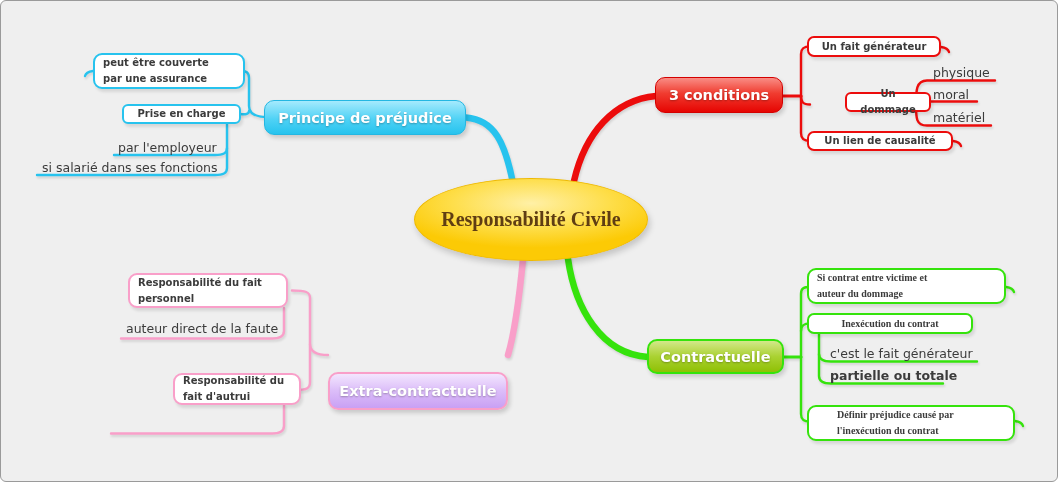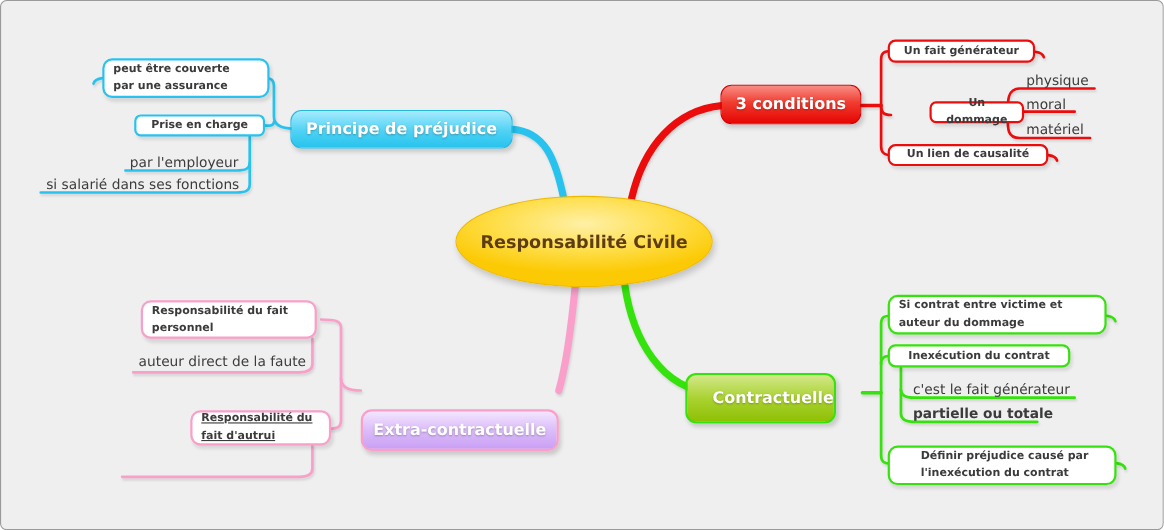--- a/index.html
+++ b/index.html
@@ -28,34 +28,35 @@
     box-shadow:2px 3px 4px rgba(0,0,0,0.16);
   }
   .main.cyan{background:linear-gradient(180deg,#a5eafd 0%,#4fd2f5 55%,#27c3ee 100%);border:1px solid #24b7e2;}
   .main.red{background:linear-gradient(180deg,#f98d85 0%,#f03c30 45%,#e60502 100%);border:1px solid #d40000;}
   .main.purple{background:linear-gradient(180deg,#f3e6fe 0%,#dcbef9 48%,#c9a0f4 100%);border:2px solid var(--pink,#f99fc9);}
   .main.green{background:linear-gradient(180deg,#d3e88a 0%,#aad232 50%,#8fc005 100%);border:2px solid var(--green,#35e30c);}
   .root{
     border-radius:50%;
     background:radial-gradient(ellipse 62% 55% at 50% 30%,#fff0a6 0%,#fede4a 55%,#fcca05 100%);
     border:1px solid #eeb902;
-    color:var(--root_text,#5f3d13);font-weight:bold;font-size:16px;
+    color:var(--root_text,#5f3d13);font-weight:bold;font-size:20px;
     box-shadow:2px 4px 6px rgba(0,0,0,0.18);
+    font-family:Liberation Serif, serif;
   }
   .box{
     background:#fff;border-radius:9px;font-weight:bold;font-size:10px;
     color:var(--text,#3b3b3b);line-height:16px;
     box-shadow:2px 3px 3px rgba(0,0,0,0.10);
     white-space:pre-line;padding:0 8px;
   }
   .box.left{justify-content:flex-start;text-align:left;}
   .b-cyan{border:2px solid var(--cyan,#27c3ee);}
   .b-red{border:2px solid var(--red,#ec0c0c);}
   .b-pink{border:2px solid var(--pink,#f99fc9);}
-  .b-green{border:2px solid var(--green,#35e30c);}
+  .b-green{border:2px solid var(--green,#35e30c);font-family:Liberation Serif, serif;}
   .leaf{position:absolute;font-size:12.5px;line-height:15px;color:var(--text,#3b3b3b);white-space:nowrap;}
 </style>
 </head>
 <body>
 
 <div class="canvas">
 
   <svg class="links" width="1056" height="480" viewBox="0 0 1056 480">
 
     <path class="s-cyan w-main" d="M 465 116.5 C 494 119 504 142 512 182"></path>
@@ -128,26 +129,26 @@
   </div>
 
   <div class="node main purple" style="left:327px;top:335px;width:180px;height:38px;margin-top:36px;">
     <span>Extra-contractuelle</span>
   </div>
   <div class="node box left b-pink" style="left:127px;top:272px;width:160px;height:35px;">
     <span>Responsabilité du fait
 personnel</span>
   </div>
   <div class="leaf" style="left:125px;top:320px;">auteur direct de la faute</div>
-  <div class="node box left b-pink" style="left:172px;top:372px;width:128px;height:32px;text-decoration:underline;">
+  <div class="node box left b-pink" style="left:172px;top:372px;width:128px;height:32px;">
     <span>Responsabilité du
 fait d'autrui</span>
   </div>
 
-  <div class="node main green" style="left:622px;top:338px;width:137px;height:46px;justify-content:flex-end;">
+  <div class="node main green" style="left:646px;top:338px;width:137px;height:35px;">
     <span>Contractuelle</span>
   </div>
   <div class="node box left b-green" style="left:806px;top:267px;width:199px;height:36px;">
     <span>Si contrat entre victime et
 auteur du dommage</span>
   </div>
   <div class="node box b-green" style="left:806px;top:312px;width:166px;height:21px;border-radius:7px;">
     <span>Inexécution du contrat</span>
   </div>
   <div class="leaf" style="left:829px;top:345px;">c'est le fait générateur</div>

